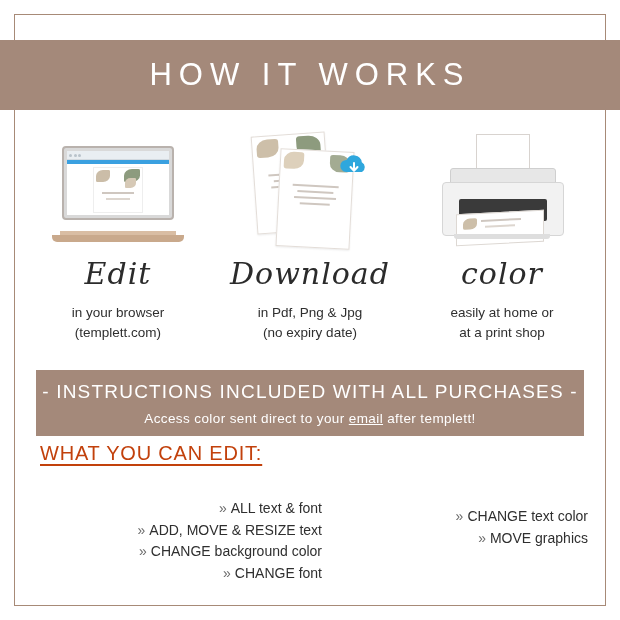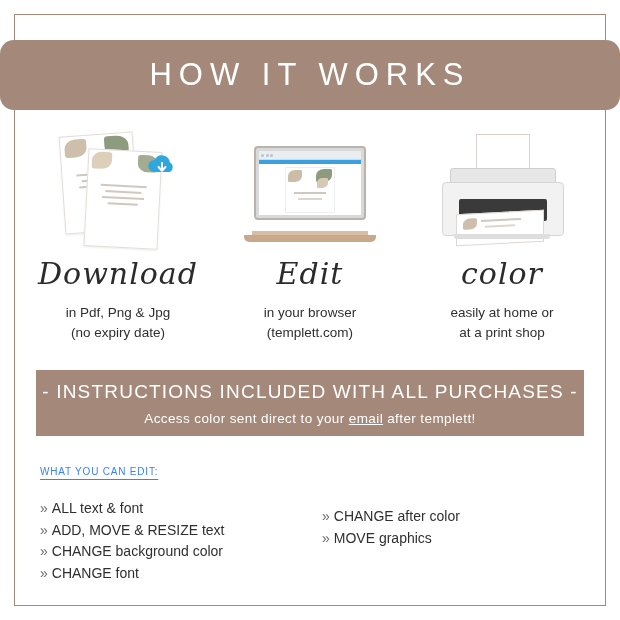--- a/index.html
+++ b/index.html
@@ -36,21 +36,20 @@
   .header-band {
     position: absolute;
     left: 0;
     top: 40px;
     width: 620px;
     height: 70px;
     background: #a4897a;
     display: flex;
     align-items: center;
     justify-content: center;
-    border-radius: 14px;
   }
   .header-title {
     color: #ffffff;
     font-size: 31px;
     letter-spacing: 7px;
     font-weight: 300;
     font-family: "Liberation Sans", sans-serif;
     white-space: nowrap;
   }
 
@@ -299,33 +298,34 @@
     margin-top: 8px;
     letter-spacing: 0.4px;
   }
   .instr-sub u {
   }
 
   
   .edit-head {
     position: absolute;
     left: 40px;
-    top: 466px;
-    font-size: 10px;
+    top: 442px;
+    font-size: 20px;
     letter-spacing: 0.8px;
-    color: #3b82f6;
+    color: #c2410c;
     text-decoration: underline;
     text-underline-offset: 4px;
   }
   .edit-cols {
     position: absolute;
     left: 40px;
     top: 498px;
     width: 548px;
     display: flex;
+    text-align: right;
   }
   .edit-col {
     display: flex;
     flex-direction: column;
   }
   .edit-col.left { width: 282px; }
   .edit-col.right { width: 266px; padding-top: 8px; }
   .edit-item {
     font-size: 14px;
     color: #2f2f2f;
@@ -342,20 +342,51 @@
 
 <div class="page">
 
   <div class="frame"></div>
 
   <div class="header-band">
     <div class="header-title">HOW IT WORKS</div>
   </div>
 
   <div class="steps">
+
+    <div class="step">
+      <div class="art">
+        <div class="laptop">
+          <div class="laptop-lid">
+            <div class="laptop-screen">
+              <div class="browser-bar">
+                <i></i>
+                  <i></i>
+                  <i></i>
+              </div>
+              <div class="browser-accent"></div>
+              <div class="card-preview">
+                <div class="lap-flora" style="position:absolute;left:2px;top:2px;width:14px;height:12px;background:#cbbda8;"></div>
+                <div class="lap-flora" style="position:absolute;right:2px;top:1px;width:16px;height:13px;background:#8d9b7e;"></div>
+                <div class="lap-flora" style="position:absolute;right:6px;top:10px;width:11px;height:10px;background:#d6c9b6;"></div>
+                <div style="position:absolute;left:8px;top:24px;width:32px;height:2px;background:#cfc7c0;"></div>
+                <div style="position:absolute;left:12px;top:30px;width:24px;height:2px;background:#ddd6cf;"></div>
+              </div>
+            </div>
+          </div>
+          <div class="laptop-base2"></div>
+          <div class="laptop-base"></div>
+        </div>
+      </div>
+      <div class="script">Edit</div>
+      <div class="caption">
+        <div>in your browser</div>
+        <div>(templett.com)</div>
+      </div>
+    </div>
 
     <div class="step">
       <div class="art">
         <div class="dl-wrap">
           <div class="dl-card back">
             <div style="position:absolute;left:4px;top:3px;width:22px;height:18px;background:#cdbfa9;border-radius:50% 15% 50% 15%;"></div>
             <div style="position:absolute;right:4px;top:2px;width:24px;height:20px;background:#8d9b7e;border-radius:15% 50% 15% 50%;"></div>
             <div class="dl-line" style="width:44px;margin-top:38px;"></div>
             <div class="dl-line" style="width:34px;"></div>
             <div class="dl-line" style="width:40px;"></div>
@@ -376,51 +407,20 @@
       </div>
       <div class="script">Download</div>
       <div class="caption">
         <div>in Pdf, Png &amp; Jpg</div>
         <div>(no expiry date)</div>
       </div>
     </div>
 
     <div class="step">
       <div class="art">
-        <div class="laptop">
-          <div class="laptop-lid">
-            <div class="laptop-screen">
-              <div class="browser-bar">
-                <i></i>
-                  <i></i>
-                  <i></i>
-              </div>
-              <div class="browser-accent"></div>
-              <div class="card-preview">
-                <div class="lap-flora" style="position:absolute;left:2px;top:2px;width:14px;height:12px;background:#cbbda8;"></div>
-                <div class="lap-flora" style="position:absolute;right:2px;top:1px;width:16px;height:13px;background:#8d9b7e;"></div>
-                <div class="lap-flora" style="position:absolute;right:6px;top:10px;width:11px;height:10px;background:#d6c9b6;"></div>
-                <div style="position:absolute;left:8px;top:24px;width:32px;height:2px;background:#cfc7c0;"></div>
-                <div style="position:absolute;left:12px;top:30px;width:24px;height:2px;background:#ddd6cf;"></div>
-              </div>
-            </div>
-          </div>
-          <div class="laptop-base2"></div>
-          <div class="laptop-base"></div>
-        </div>
-      </div>
-      <div class="script">Edit</div>
-      <div class="caption">
-        <div>in your browser</div>
-        <div>(templett.com)</div>
-      </div>
-    </div>
-
-    <div class="step">
-      <div class="art">
         <div class="printer">
           <div class="paper-top"></div>
           <div class="printer-top"></div>
           <div class="printer-body">
             <div class="printer-slot"></div>
           </div>
           <div class="printer-out">
             <div style="position:absolute;left:6px;top:4px;width:14px;height:11px;background:#cdbfa9;border-radius:50% 15% 50% 15%;"></div>
             <div style="position:absolute;left:24px;top:6px;width:40px;height:2px;background:#cfc7c0;"></div>
             <div style="position:absolute;left:28px;top:12px;width:30px;height:2px;background:#ddd6cf;"></div>
@@ -445,18 +445,18 @@
   <div class="edit-head">WHAT YOU CAN EDIT:</div>
 
   <div class="edit-cols">
     <div class="edit-col left">
       <div class="edit-item"><span class="bullet">»</span><span>ALL text &amp; font</span></div>
       <div class="edit-item"><span class="bullet">»</span><span>ADD, MOVE &amp; RESIZE text</span></div>
       <div class="edit-item"><span class="bullet">»</span><span>CHANGE background color</span></div>
       <div class="edit-item"><span class="bullet">»</span><span>CHANGE font</span></div>
     </div>
     <div class="edit-col right">
-      <div class="edit-item"><span class="bullet">»</span><span>CHANGE after color</span></div>
+      <div class="edit-item"><span class="bullet">»</span><span>CHANGE text color</span></div>
       <div class="edit-item"><span class="bullet">»</span><span>MOVE graphics</span></div>
     </div>
   </div>
 
 </div>
 
 </body></html>

